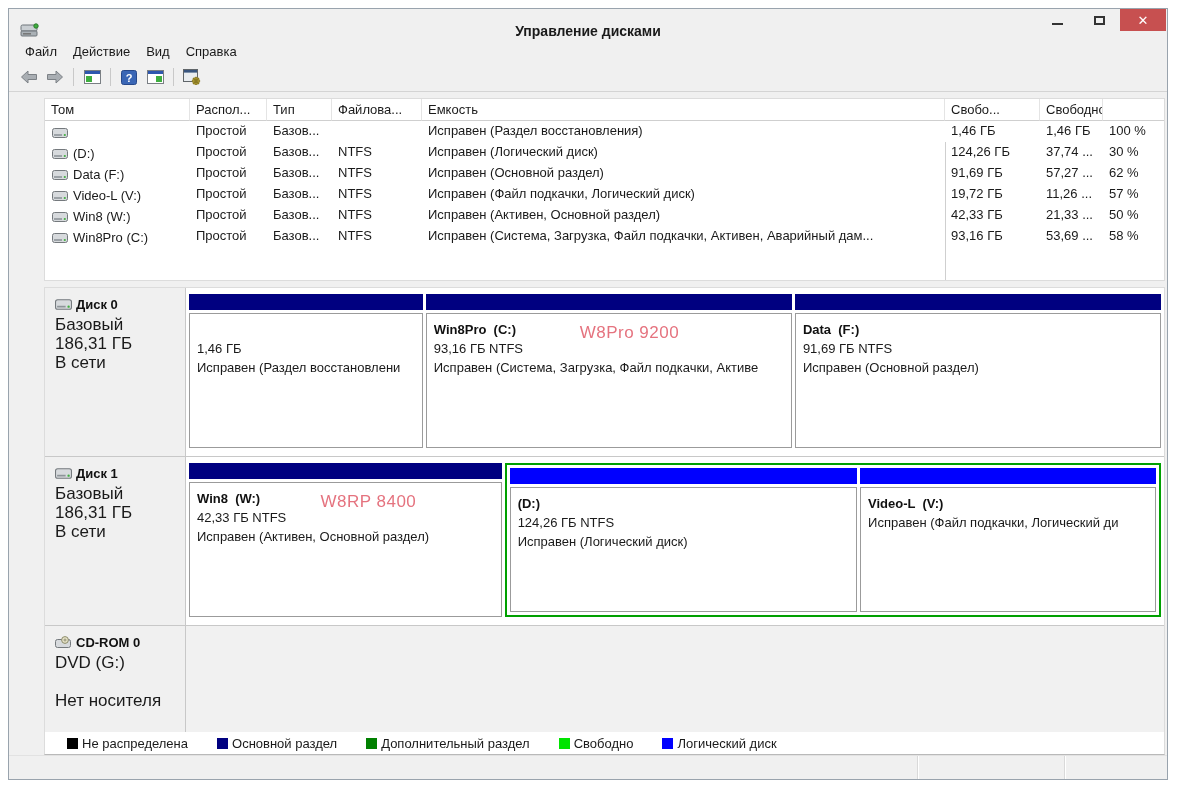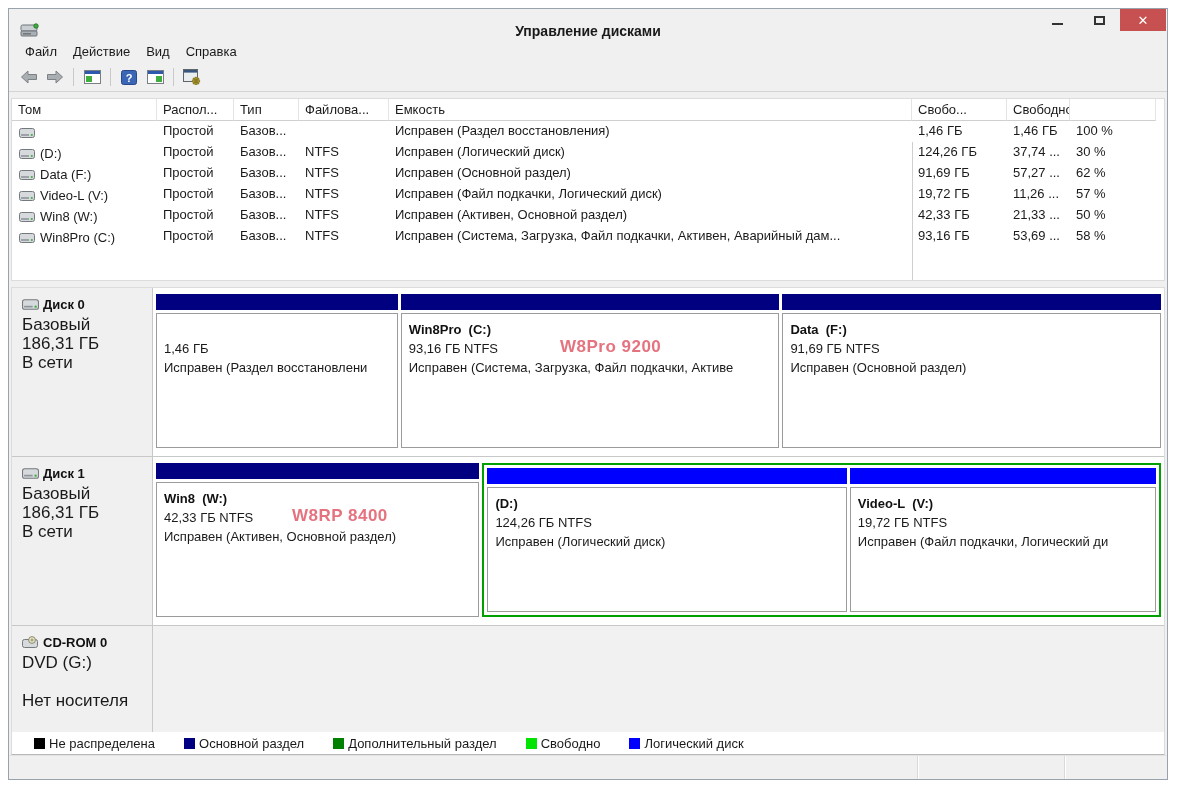--- a/index.html
+++ b/index.html
@@ -26,21 +26,21 @@
   
   .menubar { height:24px; display:flex; align-items:center; padding-left:8px; flex:0 0 auto; }
   .menu-item { font-size:13px; color:#1a1a1a; padding:3px 8px; }
 
   
   .toolbar { height:29px; display:flex; align-items:center; padding-left:8px; gap:2px; border-bottom:1px solid #d4d4d4; flex:0 0 auto; }
   .tb-btn { width:24px; height:22px; display:flex; align-items:center; justify-content:center; }
   .tb-sep { width:1px; height:18px; background:#c9c9c9; margin:0 4px; }
 
   
-  .main { flex:1 1 auto; display:flex; flex-direction:column; background:#f0f0f0; padding:6px 2px 0 2px; overflow:hidden; }
+  .main { flex:1 1 auto; display:flex; flex-direction:column; background:#f0f0f0; padding:6px 2px 0 2px; overflow:hidden;margin-left:33px; }
 
   
   .table-pane { height:183px; background:#fff; border:1px solid #dcdcdc; overflow:hidden; position:relative; flex:0 0 auto; }
   .thead-row, .trow { display:grid; grid-template-columns:145px 77px 65px 90px 523px 95px 63px 86px 1fr; }
   .th { background:#fff; border-right:1px solid #e4e4e4; border-bottom:1px solid #cfcfcf; font-size:13px; color:#1a1a1a; padding:3px 0 3px 6px; white-space:nowrap; overflow:hidden; }
   .trow { height:21px; }
   .td { font-size:13px; color:#1a1a1a; padding:2px 0 0 6px; white-space:nowrap; overflow:hidden; }
   .td-vol { display:flex; align-items:center; gap:5px; padding-left:7px; }
   .vguide { position:absolute; left:900px; top:43px; bottom:0; width:1px; background:#cfcfcf; }
 
@@ -52,21 +52,21 @@
   .disk-label { width:141px; flex:0 0 141px; background:#f0f0f0; border-right:1px solid #c8c8c8; padding:9px 6px 6px 10px; }
   .disk-name { display:flex; align-items:center; gap:4px; font-size:13px; font-weight:bold; color:#111; margin-bottom:3px; }
   .disk-line { font-size:17px; color:#1a1a1a; line-height:19px; min-height:19px; }
   .disk-graph { flex:1 1 auto; display:flex; gap:3px; padding:6px 3px 8px 3px; }
   .disk-graph.empty { background:#f1f1f1; padding:0; }
   .part { display:flex; flex-direction:column; min-width:0; }
   .band { height:16px; margin-bottom:3px; flex:0 0 auto; }
   .pbox { flex:1 1 auto; background:#fff; border:1px solid #9b9b9b; padding:6px 4px 4px 7px; position:relative; overflow:hidden; }
   .ptitle { font-size:13px; font-weight:bold; color:#111; line-height:19px; white-space:pre; overflow:hidden; }
   .pline { font-size:13px; color:#1a1a1a; line-height:19px; white-space:nowrap; overflow:hidden; }
-  .watermark { position:absolute; top:23px; left:42%; font-size:17px; font-weight:bold; letter-spacing:0.5px; white-space:nowrap; }
+  .watermark { position:absolute; top:9px; left:42%; font-size:17px; font-weight:normal; letter-spacing:0.5px; white-space:nowrap; }
   .extended { display:flex; gap:3px; border:2px solid #00a000; padding:3px; min-width:0; }
 
   
   .legend { flex:0 0 auto; height:23px; background:#fff; border-left:1px solid #dcdcdc; border-right:1px solid #dcdcdc; border-bottom:1px solid #b9b9b9; display:flex; align-items:center; padding-left:22px; gap:20px; }
   .legend-item { display:flex; align-items:center; gap:4px; margin-right:9px; }
   .legend-swatch { width:11px; height:11px; flex:0 0 auto; }
   .legend-label { font-size:13px; color:#1a1a1a; white-space:nowrap; }
 
   
   .statusbar { flex:0 0 auto; height:24px; background:#f0f0f0; border-top:1px solid #e2e2e2; display:flex; align-items:stretch; }
@@ -354,21 +354,20 @@
                 <div class="pbox">
                   <div class="ptitle">(D:)</div>
                   <div class="pline">124,26 ГБ NTFS</div>
                   <div class="pline">Исправен (Логический диск)</div>
                 </div>
               </div>
               <div class="part" style="flex: 46 1 0px;">
                 <div class="band" style="background: rgb(0, 0, 255);"></div>
                 <div class="pbox">
                   <div class="ptitle">Video-L  (V:)</div>
-                  <div class="pline">19,72 ГБ NTFS</div>
                   <div class="pline">Исправен (Файл подкачки, Логический ди</div>
                 </div>
               </div>
             </div>
           </div>
         </div>
         <div class="disk-row">
           <div class="disk-label">
             <div class="disk-name">
               <svg width="17" height="13" viewBox="0 0 17 13">

